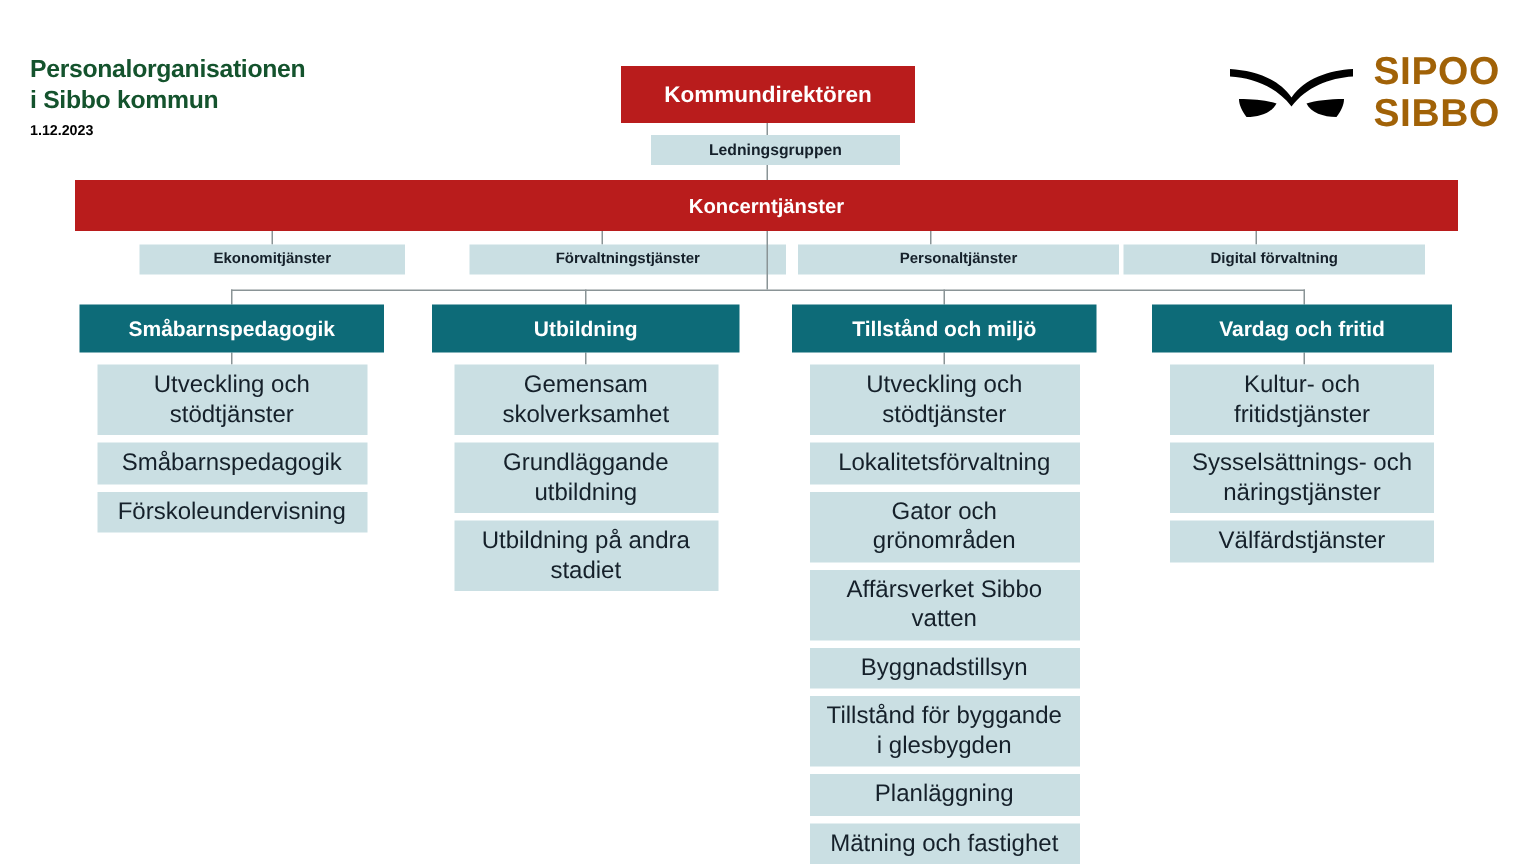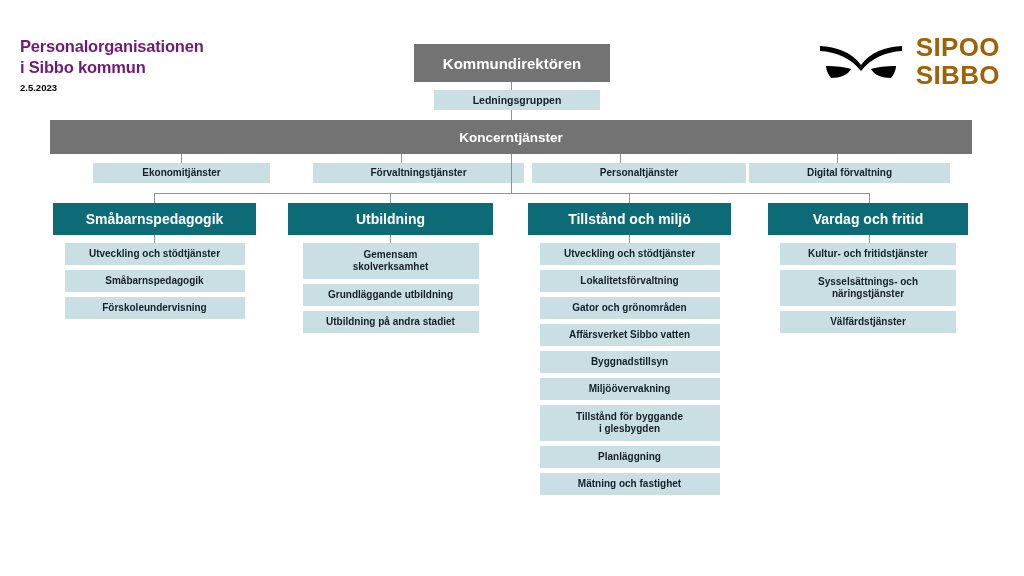--- a/index.html
+++ b/index.html
@@ -21,21 +21,21 @@
     position: absolute;
     left: 20px;
     top: 36px;
     width: 330px;
   }
   #title-block .main-title {
     font-size: 16.5px;
     font-weight: bold;
     line-height: 1.28;
     letter-spacing: -0.2px;
-    color: #701a75;
+    color: #14532d;
     white-space: pre-line;
   }
   #title-block .sub-date {
     margin-top: 4px;
     font-size: 9.5px;
     font-weight: bold;
     color: #000000;
   }
 
   
@@ -53,21 +53,21 @@
     font-weight: bold;
     line-height: 1.08;
     letter-spacing: 0.4px;
     color: #a16207;
     white-space: pre-line;
   }
 
   
   .dark-box {
     position: absolute;
-    background: #737373;
+    background: #b91c1c;
     color: #ffffff;
     font-weight: bold;
     display: flex;
     align-items: center;
     justify-content: center;
     text-align: center;
     box-sizing: border-box;
   }
   .light-box {
     position: absolute;
@@ -134,22 +134,22 @@
   .dept-children {
     margin-top: 8px;
     display: flex;
     flex-direction: column;
     gap: 5px;
     align-items: center;
   }
   .dept-child {
     background: #cadfe3;
     color: #15202a;
-    font-weight: bold;
-    font-size: 10px;
+    font-weight: normal;
+    font-size: 16px;
     line-height: 1.22;
     display: flex;
     align-items: center;
     justify-content: center;
     text-align: center;
     box-sizing: border-box;
     padding: 4px 6px;
     min-height: 22px;
     white-space: pre-line;
   }
@@ -163,21 +163,21 @@
   #col-utbildning .dept-child        { width: 176px; }
   #col-samhalle .dept-child          { width: 180px; }
   #col-vardag .dept-child            { width: 176px; }
 </style>
 </head>
 <body>
 
 <div id="title-block">
   <div class="main-title">Personalorganisationen
 i Sibbo kommun</div>
-  <div class="sub-date">2.5.2023</div>
+  <div class="sub-date">1.12.2023</div>
 </div>
 
 <div id="logo-block">
   <svg id="logo-mark" viewBox="0 0 86 42">
     <path d="M2 6 C 18 7, 34 12, 43 25 C 52 12, 68 7, 84 6 L 84 11 C 68 12, 53 18, 43 31 C 33 18, 18 12, 2 11 Z" fill="#000000"></path>
     <path d="M8 26 C 18 26, 27 27, 33 29 C 30 35, 22 38, 13 38 C 10 34, 8 30, 8 26 Z" fill="#000000"></path>
     <path d="M78 26 C 68 26, 59 27, 53 29 C 56 35, 64 38, 73 38 C 76 34, 78 30, 78 26 Z" fill="#000000"></path>
   </svg>
   <div id="logo-text">SIPOO
 SIBBO</div>
@@ -232,21 +232,20 @@
 </div>
 
 <div class="dept-col" id="col-samhalle">
   <div class="dept-header">Tillstånd och miljö</div>
   <div class="dept-children">
     <div class="dept-child">Utveckling och stödtjänster</div>
     <div class="dept-child">Lokalitetsförvaltning</div>
     <div class="dept-child">Gator och grönområden</div>
     <div class="dept-child">Affärsverket Sibbo vatten</div>
     <div class="dept-child">Byggnadstillsyn</div>
-    <div class="dept-child">Miljöövervakning</div>
     <div class="dept-child" style="min-height:36px;">Tillstånd för byggande
 i glesbygden</div>
     <div class="dept-child">Planläggning</div>
     <div class="dept-child">Mätning och fastighet</div>
   </div>
 </div>
 
 <div class="dept-col" id="col-vardag">
   <div class="dept-header">Vardag och fritid</div>
   <div class="dept-children">

